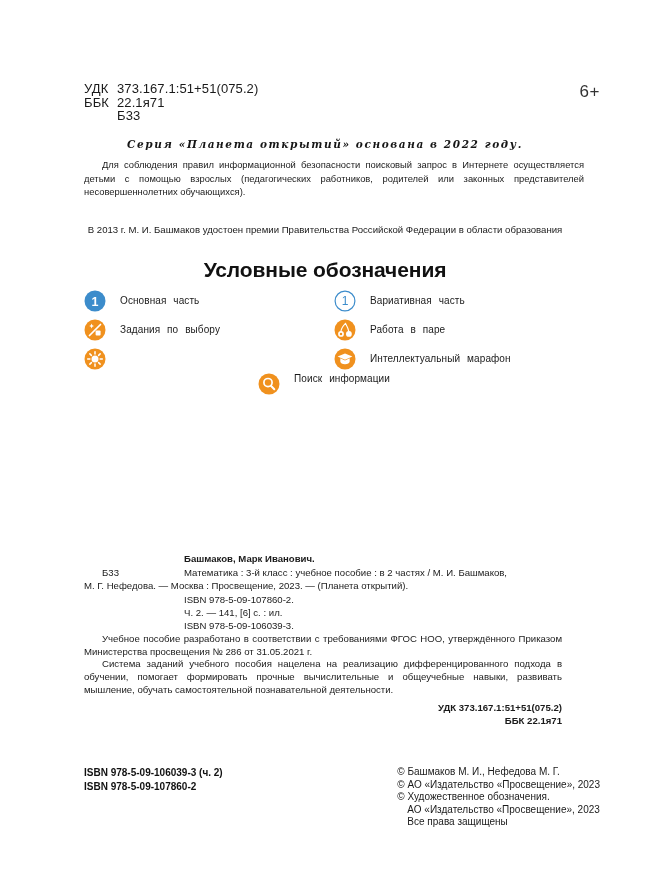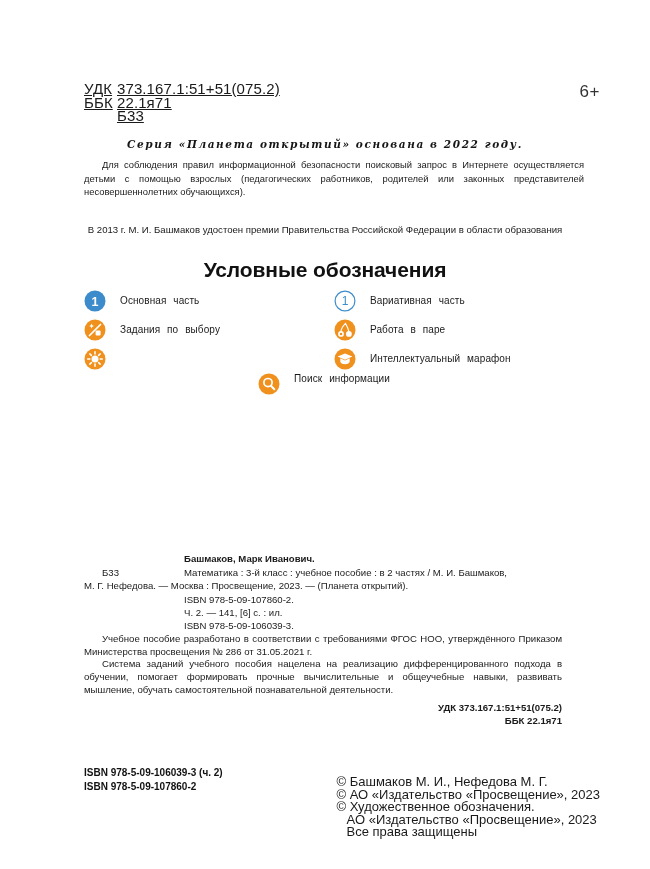--- a/index.html
+++ b/index.html
@@ -5,21 +5,21 @@
   html,body{margin:0;padding:0;}
   body{
     width:650px;height:869px;background:#ffffff;
     font-family:"Liberation Sans", sans-serif;
     color:#1a1a1a;-webkit-font-smoothing:antialiased;
     position:relative;overflow:hidden;
   }
   .page{position:relative;width:650px;height:869px;}
 
   
-  .udk-block{position:absolute;left:84px;top:82px;font-size:15px;line-height:13.5px;letter-spacing:.1px;text-decoration:underline;}
+  .udk-block{position:absolute;left:84px;top:82px;font-size:13px;line-height:13.5px;letter-spacing:.1px;}
   .udk-row{display:flex;}
   .udk-key{width:33px;flex:none;}
   .udk-val{white-space:pre;}
   .udk-indent{margin-left:33px;}
 
   .age-mark{position:absolute;right:50px;top:82px;font-size:17px;color:#333;letter-spacing:.5px;}
 
   
   .series-line{
     position:absolute;left:0;right:0;top:138px;text-align:center;
@@ -68,21 +68,21 @@
   .cip-body .wrap{margin-left:-100px;}
   .cip-isbn{margin-left:100px;}
   .cip-part{margin-left:100px;}
   .cip-note{margin-top:1px;text-align:justify;text-indent:18px;line-height:12.6px;}
   .cip-note2{text-align:justify;text-indent:18px;line-height:12.6px;}
   .cip-udk{margin-top:6px;text-align:right;font-weight:700;font-size:9.6px;line-height:12.4px;}
 
   
   .footer{position:absolute;left:84px;right:50px;top:766px;display:flex;justify-content:space-between;}
   .footer-isbn{font-size:10px;font-weight:700;line-height:14px;color:#111;white-space:nowrap;}
-  .footer-copy{font-size:13px;line-height:12.6px;color:#1a1a1a;white-space:nowrap;margin-top:10px;}
+  .footer-copy{font-size:10px;line-height:12.6px;color:#1a1a1a;white-space:nowrap;}
   .footer-copy .ind{padding-left:10px;}
 </style>
 </head>
 <body>
 
 <div class="page">
 
   <div class="udk-block">
     <div class="udk-row">
       <span class="udk-key">УДК</span>

